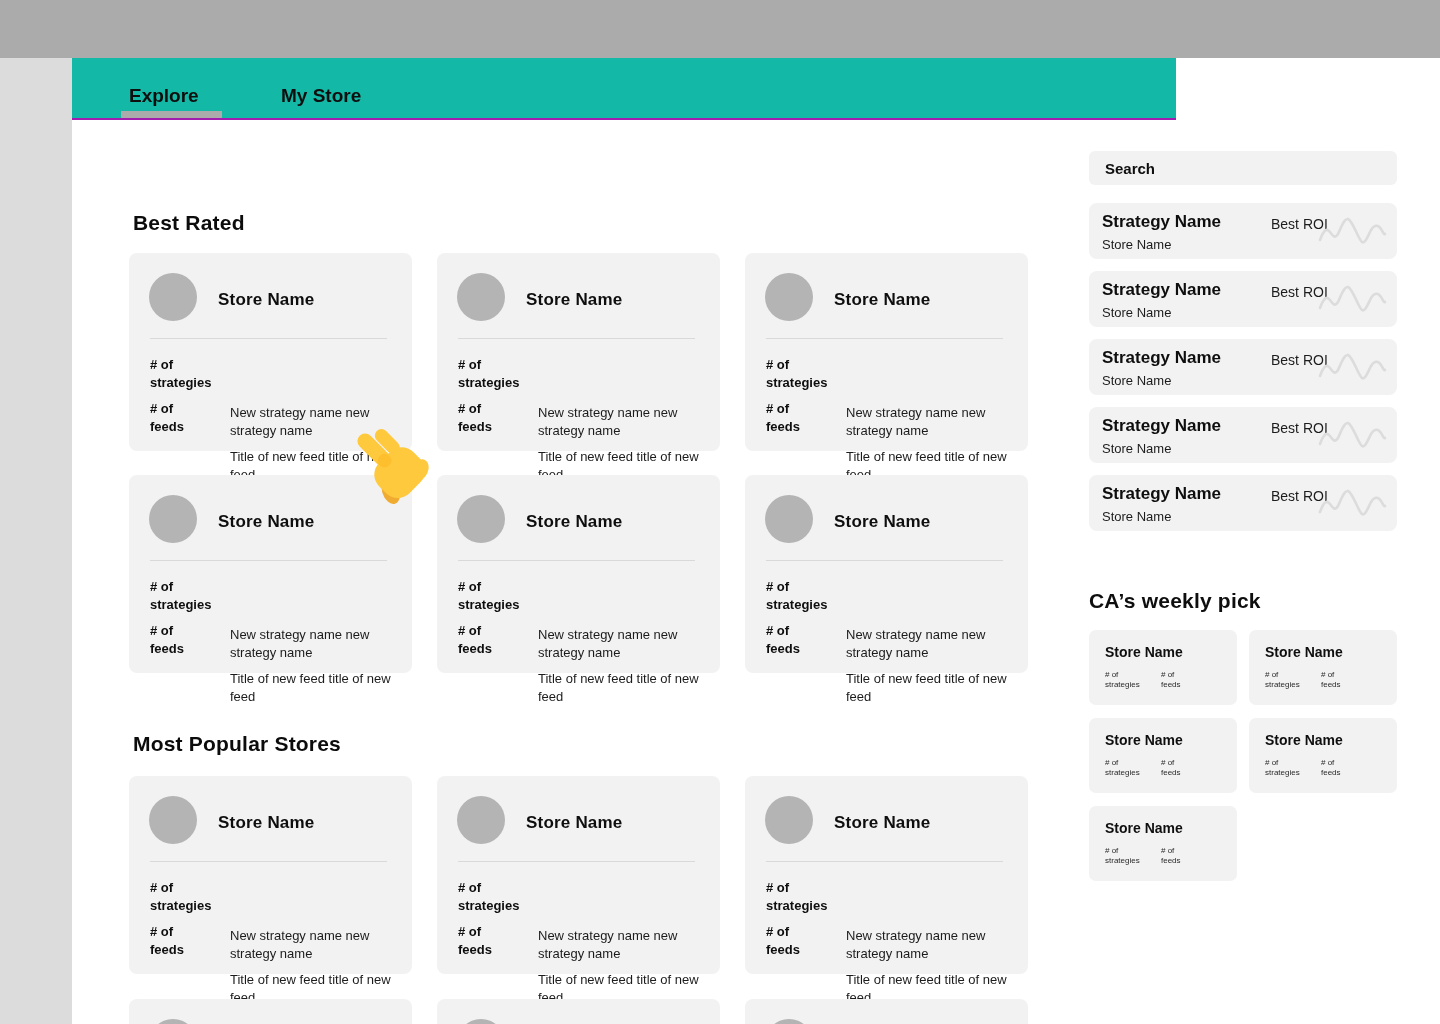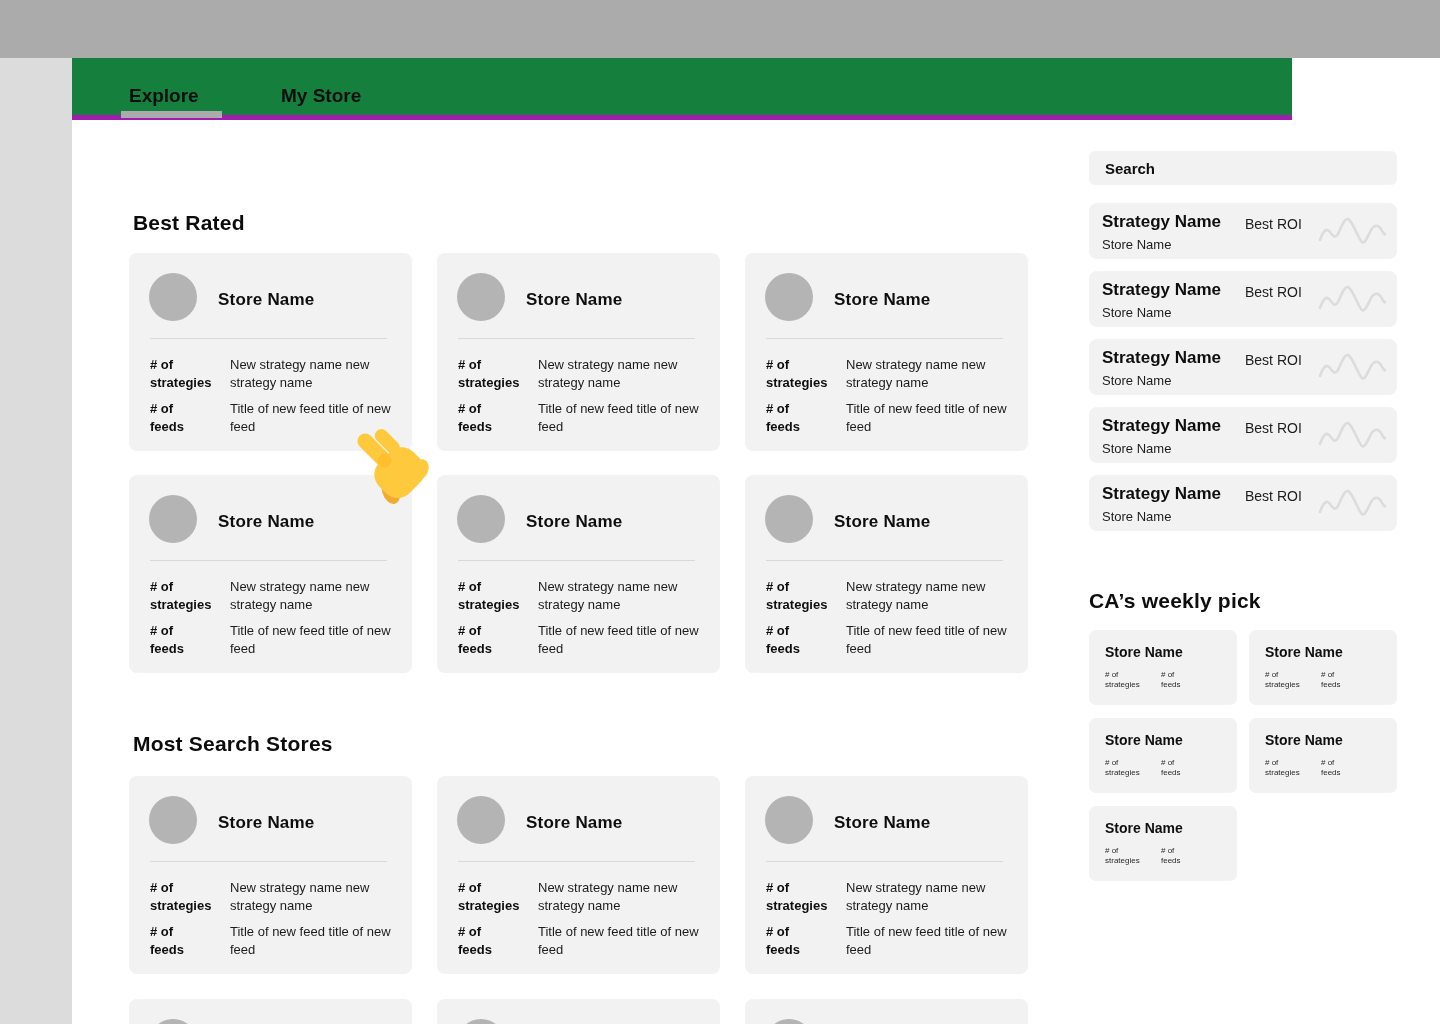--- a/index.html
+++ b/index.html
@@ -4,21 +4,21 @@
 <style>
   html,body{margin:0;padding:0;background:#ffffff;}
   body{font-family:"Liberation Sans", sans-serif; color:#0e0e0e;}
   #app{position:relative;width:1440px;height:1024px;overflow:hidden;background:#ffffff;}
 
   
   .topbar{position:absolute;left:0;top:0;width:1440px;height:58px;background:#ababab;}
   .leftrail{position:absolute;left:0;top:58px;width:72px;height:966px;background:#dcdcdc;}
 
   
-  .tabbar{position:absolute;left:72px;top:58px;width:1220px;height:62px;background:#15803d;border-bottom:5px solid #a21caf;box-sizing:border-box;}
+  .tabbar{position:absolute;left:72px;top:58px;width:1104px;height:62px;background:#14b8a6;border-bottom:2px solid #a21caf;box-sizing:border-box;}
   .tab{position:absolute;top:27px;font-size:19px;font-weight:700;line-height:22px;color:#0e0e0e;cursor:pointer;}
   .tab-explore{left:57px;}
   .tab-mystore{left:209px;text-align:center;}
   .tab-underline{position:absolute;left:49px;top:53px;width:101px;height:7px;background:#ababab;}
 
   
   .main{position:absolute;left:129px;top:120px;width:899px;}
   .h-section{margin:4px;font-size:21px;font-weight:700;line-height:26px;color:#0c0c0c;letter-spacing:.2px;}
   .h-best{margin-top:90px;}
   .h-pop{margin-top:58px;}
@@ -28,31 +28,31 @@
 
   
   .card{position:relative;width:283px;height:198px;background:#f2f2f2;border-radius:8px;}
   .avatar{position:absolute;left:20px;top:20px;width:48px;height:48px;border-radius:50%;background:#b4b4b4;}
   .cname{position:absolute;left:89px;top:37px;font-size:17px;font-weight:700;letter-spacing:.2px;}
   .cdiv{position:absolute;left:21px;right:25px;top:85px;height:1px;background:#d9d9d9;}
   .crow{position:absolute;left:21px;right:18px;display:flex;}
   .r1{top:103px;}
   .r2{top:147px;}
   .clabel{width:80px;font-size:13px;line-height:18px;font-weight:700;white-space:pre-line;}
-  .cval{flex:1;font-size:13px;line-height:18px;color:#1c1c1c;}
+  .cval{flex:1;font-size:13px;line-height:18px;color:#1c1c1c;margin-top:48px;}
 
   
   .rail{position:absolute;left:1089px;top:120px;width:308px;}
   .search{margin-top:31px;height:34px;background:#f2f2f2;border-radius:6px;display:flex;align-items:center;padding-left:16px;box-sizing:border-box;font-size:15px;font-weight:700;cursor:text;text-align:center;}
   .h-weekly{margin:26px 0 0 0;font-size:19px;font-weight:700;line-height:26px;letter-spacing:.2px;}
   .slist{margin-top:18px;display:flex;flex-direction:column;gap:12px;}
   .scard{position:relative;height:56px;background:#f2f2f2;border-radius:8px;}
   .sname{position:absolute;left:13px;top:9px;font-size:17px;font-weight:700;}
   .sstore{position:absolute;left:13px;top:34px;font-size:13px;color:#1c1c1c;}
-  .sroi{position:absolute;left:156px;top:13px;font-size:14px;color:#1c1c1c;}
+  .sroi{position:absolute;left:182px;top:13px;font-size:14px;color:#1c1c1c;}
   .sspark{position:absolute;right:10px;top:10px;}
   .h-pick{margin:57px 0 0 0;font-size:21px;font-weight:700;line-height:26px;letter-spacing:.2px;}
   .pgrid{margin-top:16px;display:grid;grid-template-columns:repeat(2,148px);column-gap:12px;row-gap:13px;}
   .pcard{position:relative;height:75px;background:#f2f2f2;border-radius:7px;}
   .pname{position:absolute;left:16px;top:14px;font-size:14px;font-weight:700;}
   .pstat{position:absolute;top:40px;font-size:8px;line-height:10px;color:#2a2a2a;white-space:pre-line;}
   .ps1{left:16px;}
   .ps2{left:72px;}
 
   
@@ -166,21 +166,21 @@
             <div class="cval">New strategy name new strategy name</div>
           </div>
           <div class="crow r2">
             <div class="clabel"># of
 feeds</div>
             <div class="cval">Title of new feed title of new feed</div>
           </div>
         </div>
       </div>
 
-    <h2 class="h-section h-pop">Most Search Stores</h2>
+    <h2 class="h-section h-pop">Most Popular Stores</h2>
     <div class="grid3 grid-pop">
 
         <div class="card">
           <div class="avatar"></div>
           <div class="cname">Store Name</div>
           <div class="cdiv"></div>
           <div class="crow r1">
             <div class="clabel"># of
 strategies</div>
             <div class="cval">New strategy name new strategy name</div>

